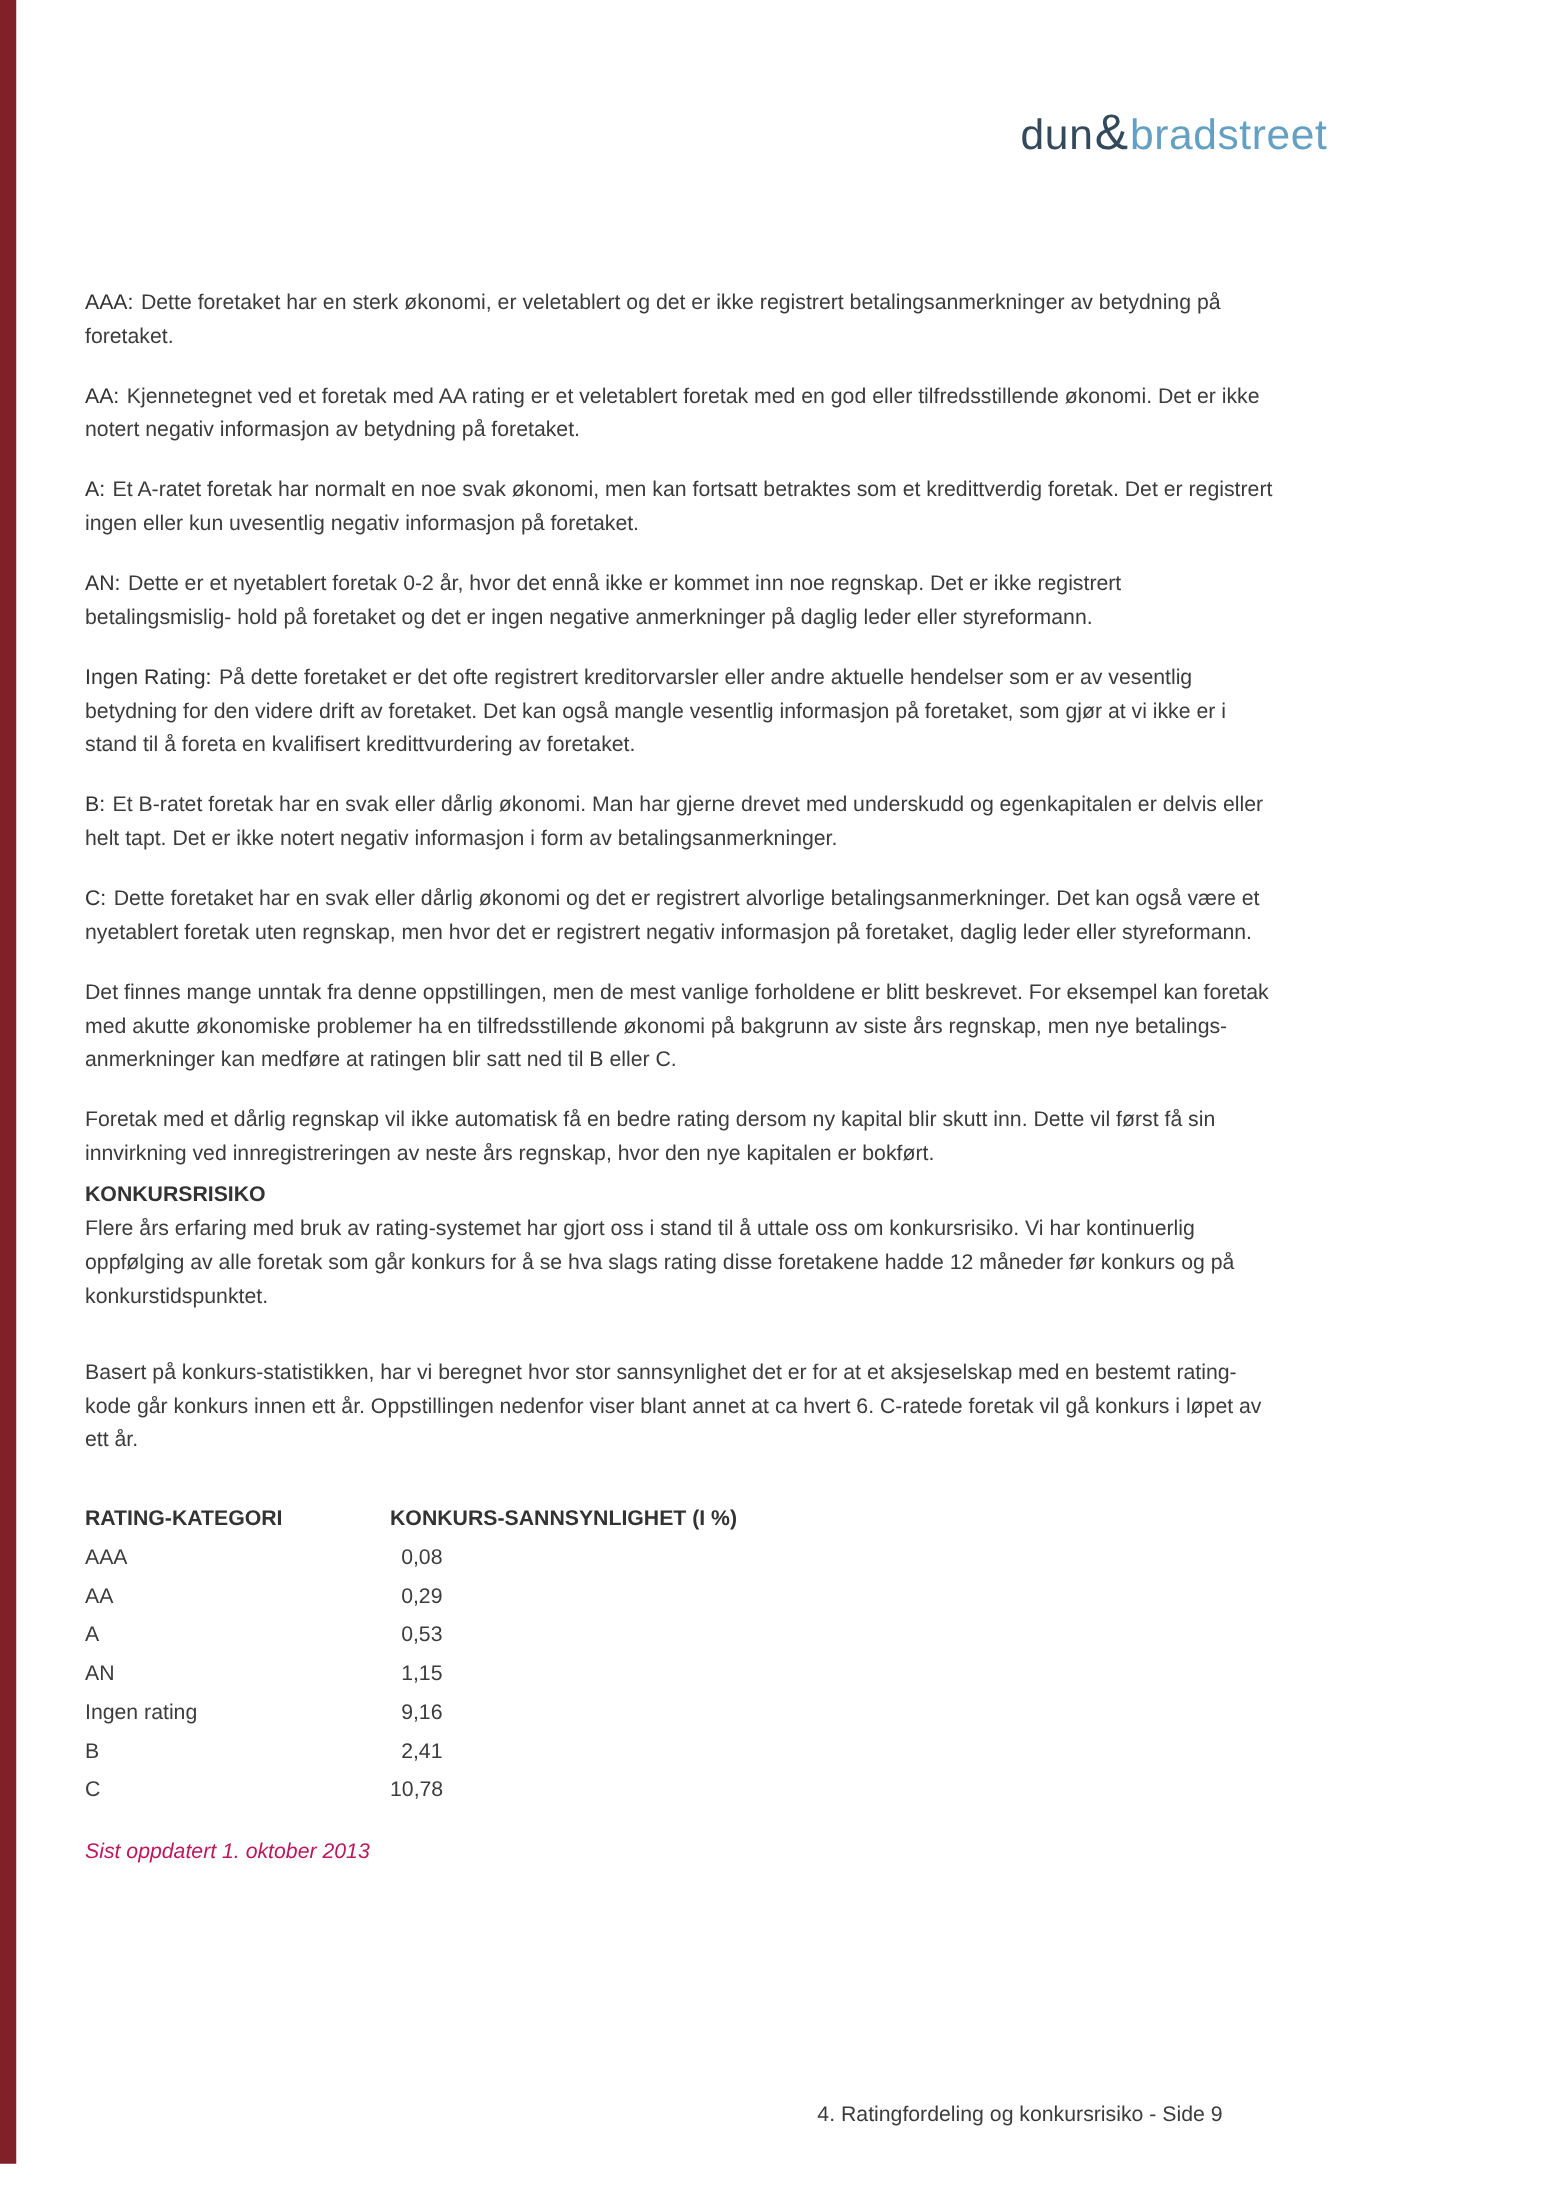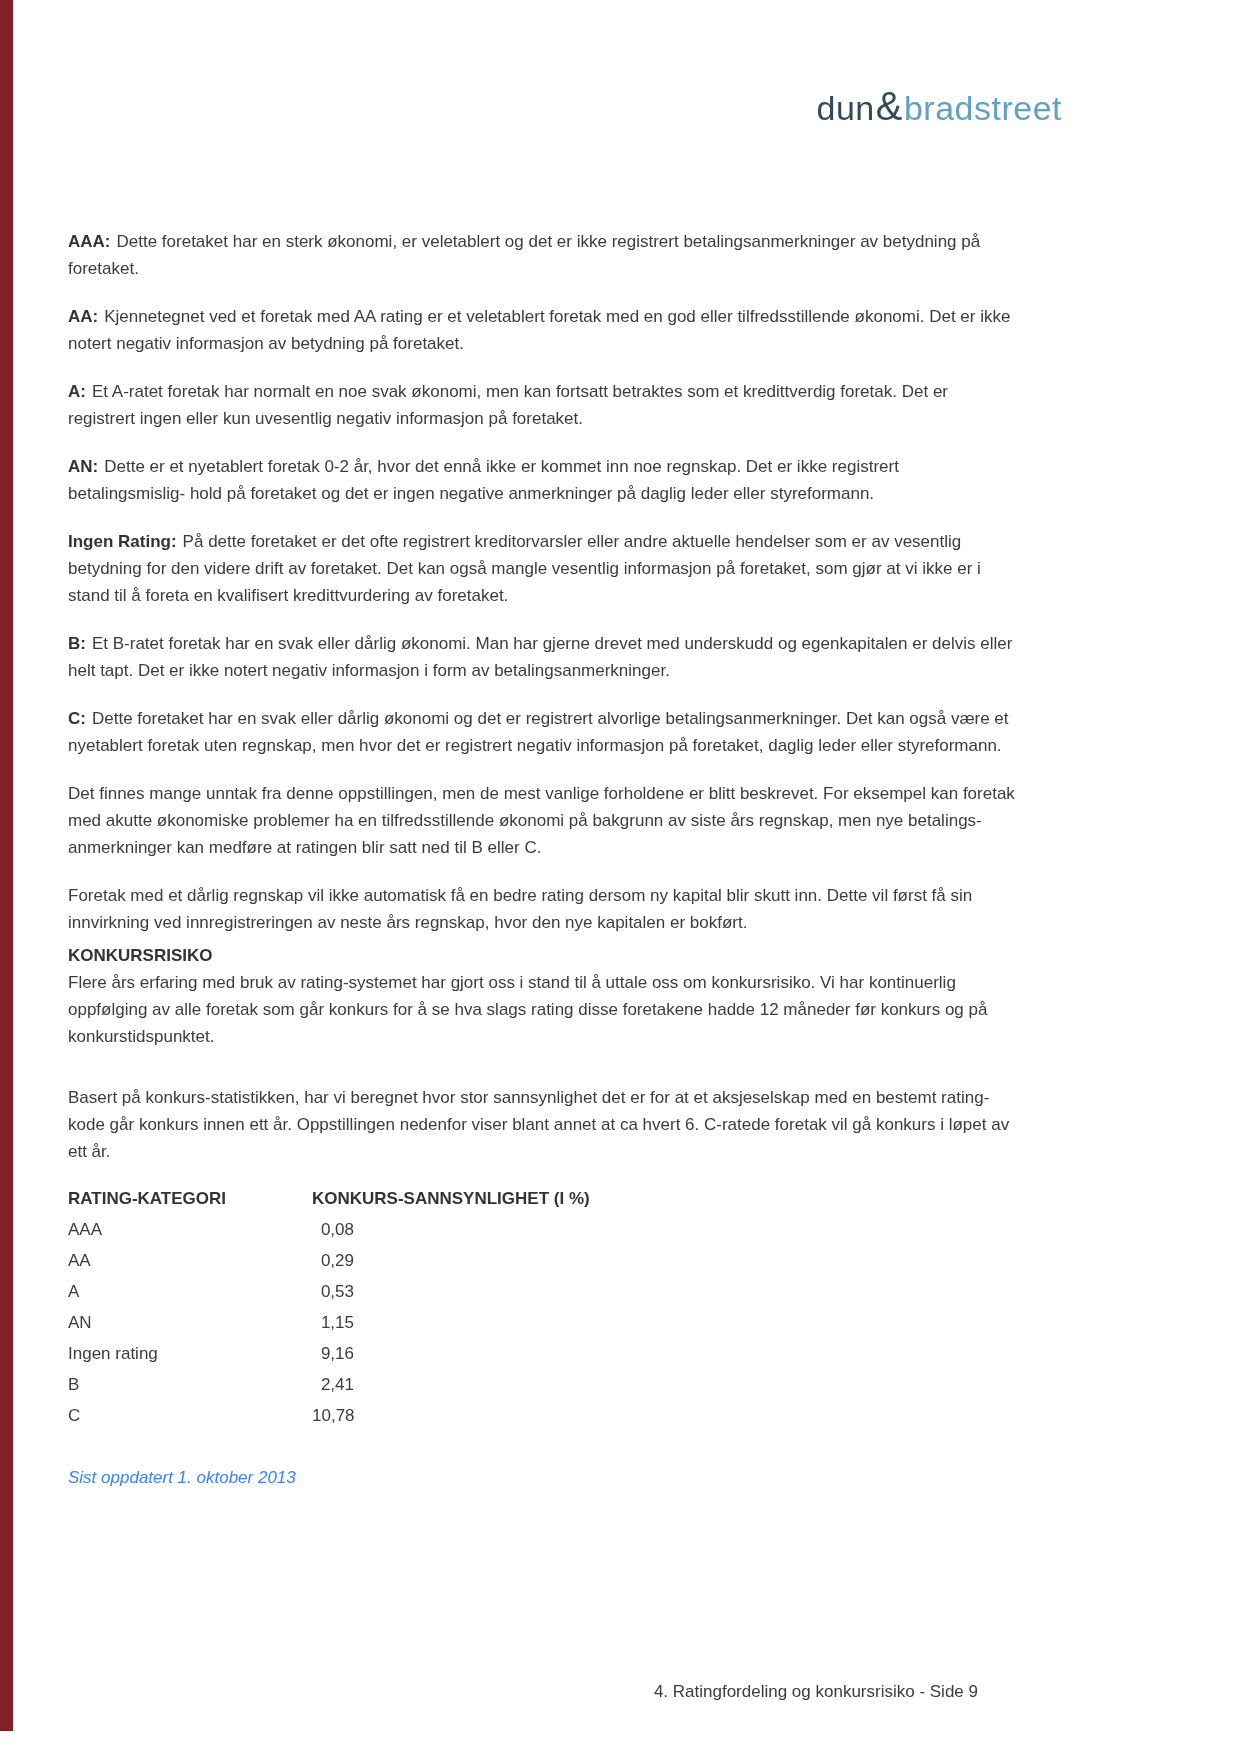--- a/index.html
+++ b/index.html
@@ -22,32 +22,32 @@
     white-space: nowrap;
     font-weight: 400;
   }
   .logo .amp { font-size: 40px; font-weight: 400; padding: 0 1px; }
   .content {
     position: absolute; left: 68px; top: 228px;
     width: 950px;
     font-size: 17px; line-height: 27px;
   }
   .para { margin: 0 0 21px 0; }
-  .para .lead { font-weight: bold; color: #333333; padding-right: 6px; }
+  .para .lead { font-weight: normal; color: #333333; padding-right: 6px; }
   .section-heading { font-weight: bold; color: #333333; }
   .ktable { margin: 10px 0 0 0; }
   .ktable .trow { display: flex; line-height: 31px; justify-content: center; }
   .ktable .c1 { width: 244px; flex: 0 0 244px; }
   .ktable .c2 { flex: 1; }
   .ktable .thead { font-weight: bold; color: #333333; }
   .ktable .num { display: inline-block; width: 42px; text-align: right; }
   .footnote {
-    margin-top: 33px;
+    margin-top: 20px;
     font-style: italic;
-    color: #3b82f6;
+    color: #be185d;
   }
   .footer {
     position: absolute; top: 1682px; right: 263px;
     font-size: 17px; color: #3c3c3c;
     white-space: nowrap;
   }
 </style>
 </head>
 <body>
 
@@ -93,21 +93,21 @@
 
   <p class="para" style="margin-bottom:6px">
     <span>Foretak med et dårlig regnskap vil ikke automatisk få en bedre rating dersom ny kapital blir skutt inn. Dette vil først få sin innvirkning ved innregistreringen av neste års regnskap, hvor den nye kapitalen er bokført.</span>
   </p>
 
   <div class="para" style="margin-bottom:34px">
     <div class="section-heading">KONKURSRISIKO</div>
     <div>Flere års erfaring med bruk av rating-systemet har gjort oss i stand til å uttale oss om konkursrisiko. Vi har kontinuerlig oppfølging av alle foretak som går konkurs for å se hva slags rating disse foretakene hadde 12 måneder før konkurs og på konkurstidspunktet.</div>
   </div>
 
-  <p class="para" style="margin-bottom:18px">
+  <p class="para" style="margin-bottom:34px">
     <span>Basert på konkurs-statistikken, har vi beregnet hvor stor sannsynlighet det er for at et aksjeselskap med en bestemt rating-kode går konkurs innen ett år. Oppstillingen nedenfor viser blant annet at ca hvert 6. C-ratede foretak vil gå konkurs i løpet av ett år.</span>
   </p>
 
   <div class="ktable">
     <div class="trow thead">
       <div class="c1">RATING-KATEGORI</div>
       <div class="c2">KONKURS-SANNSYNLIGHET (I %)</div>
     </div>
     <div class="trow">
       <div class="c1">AAA</div>

